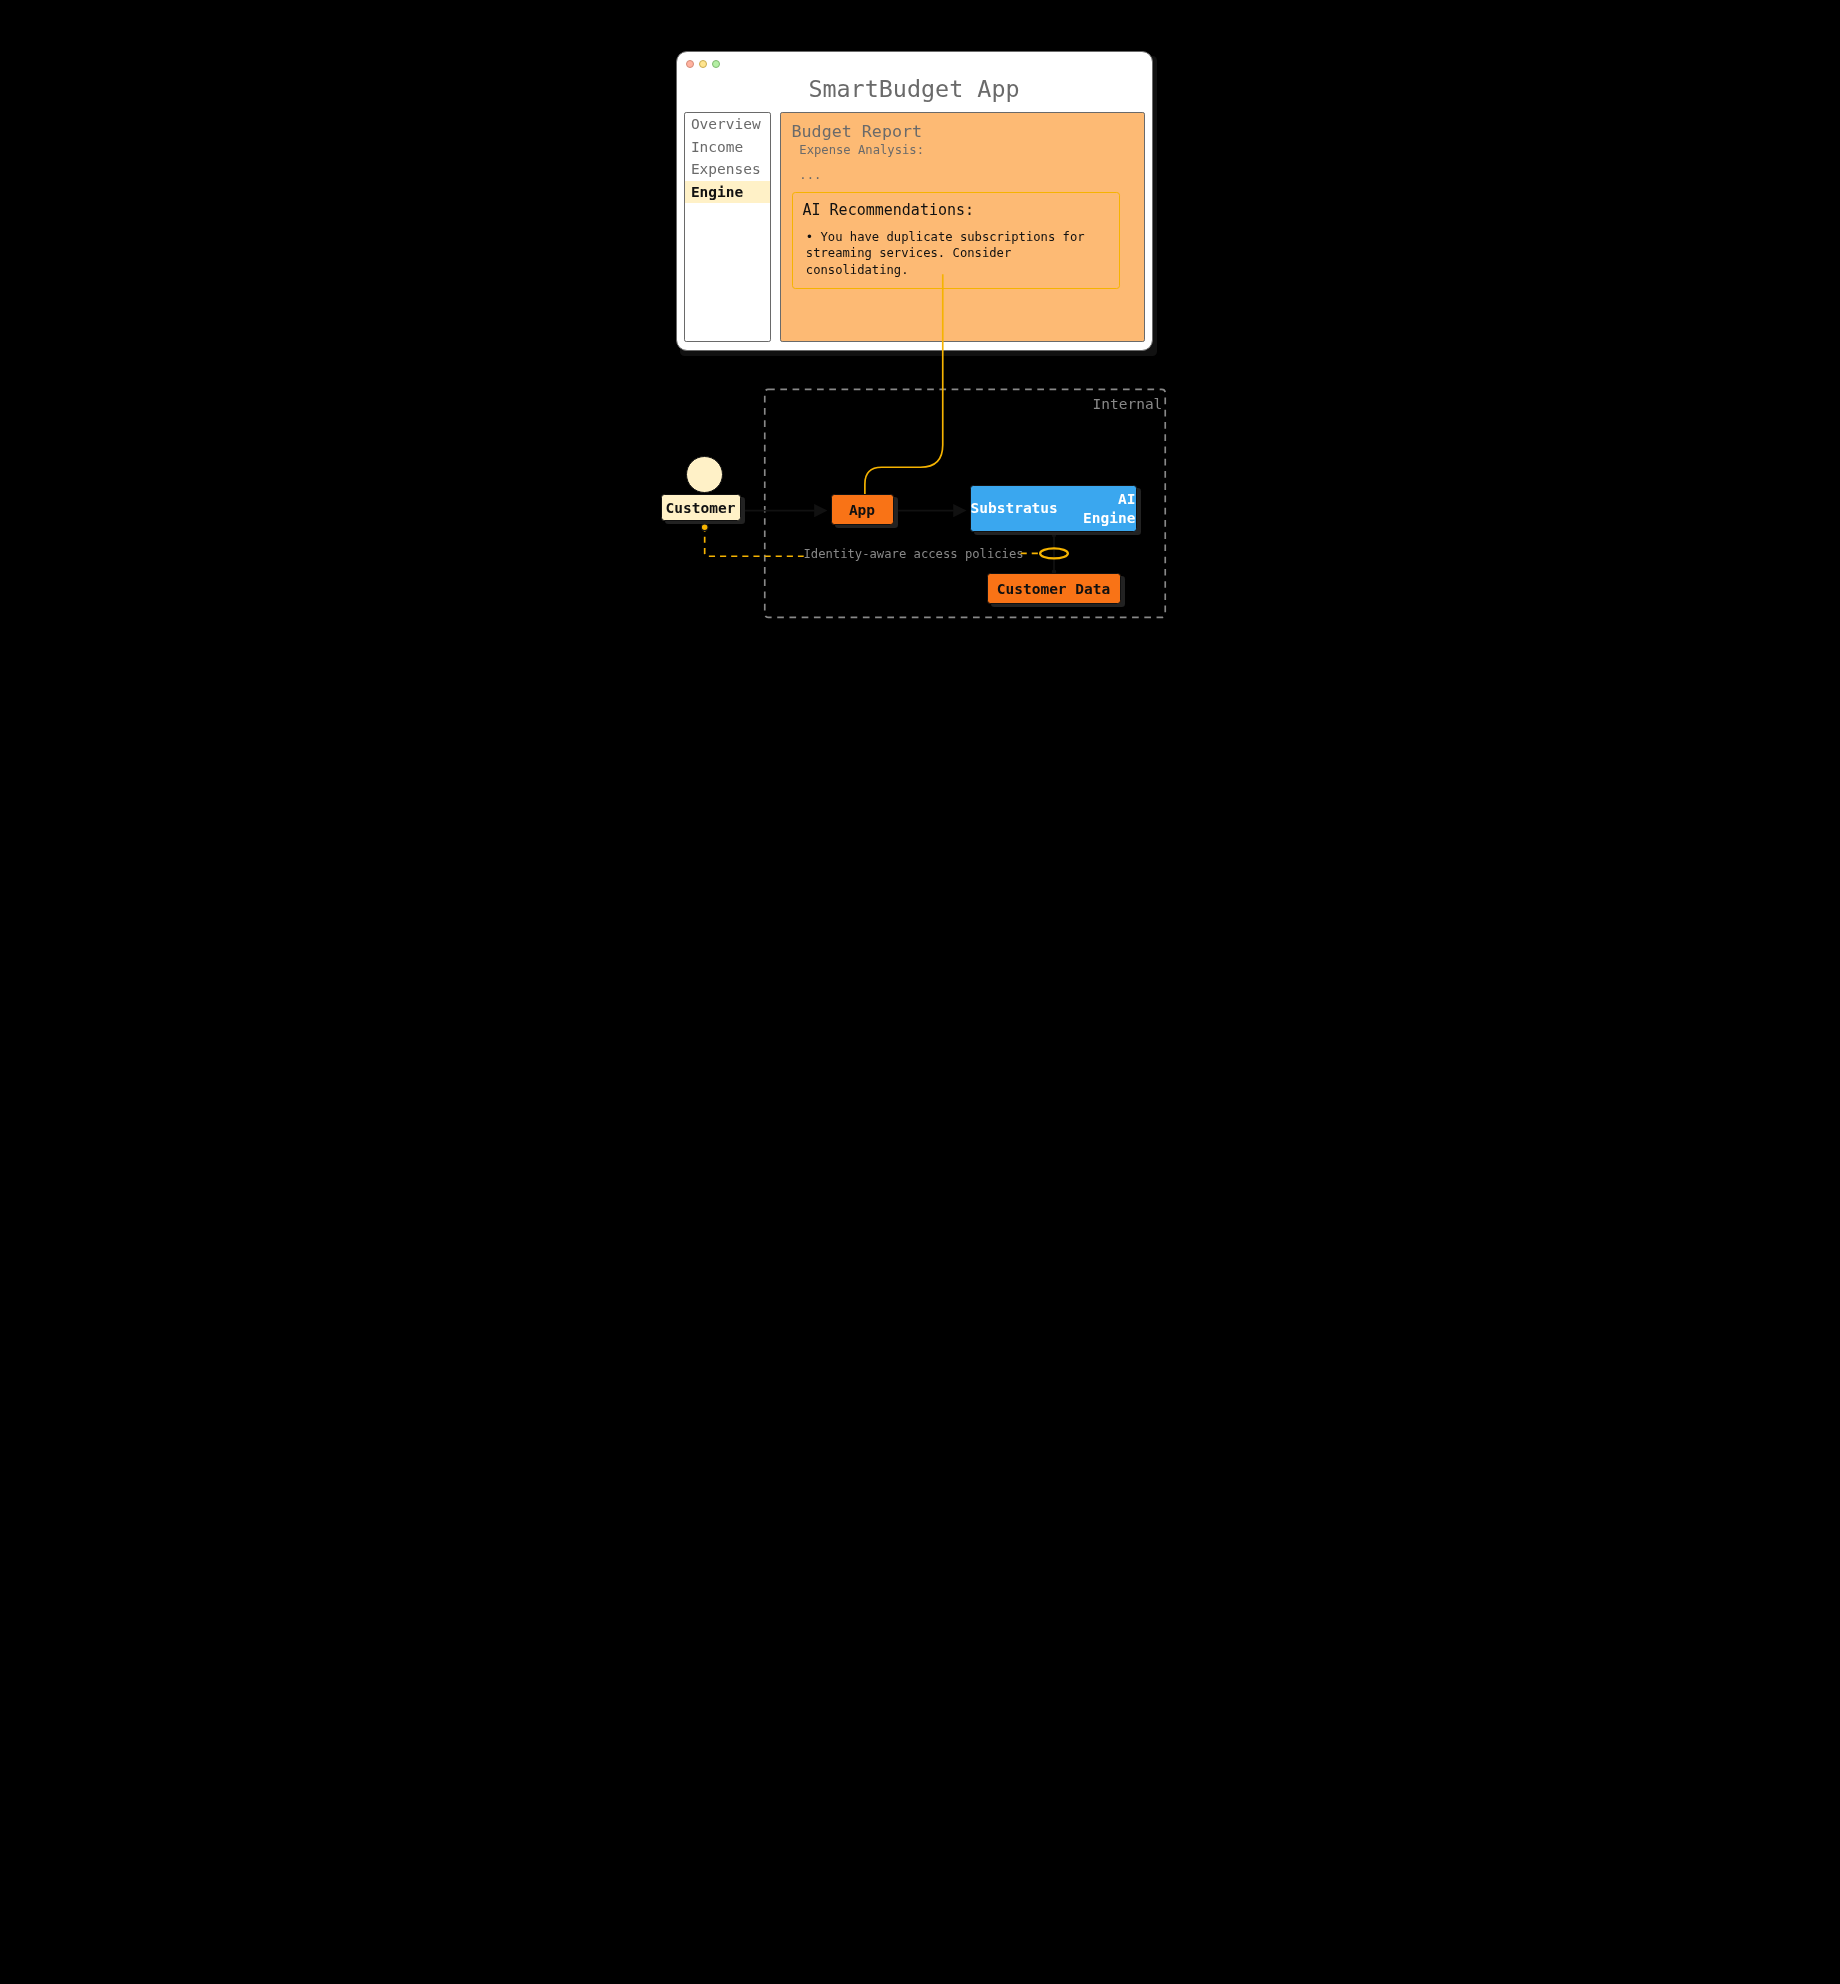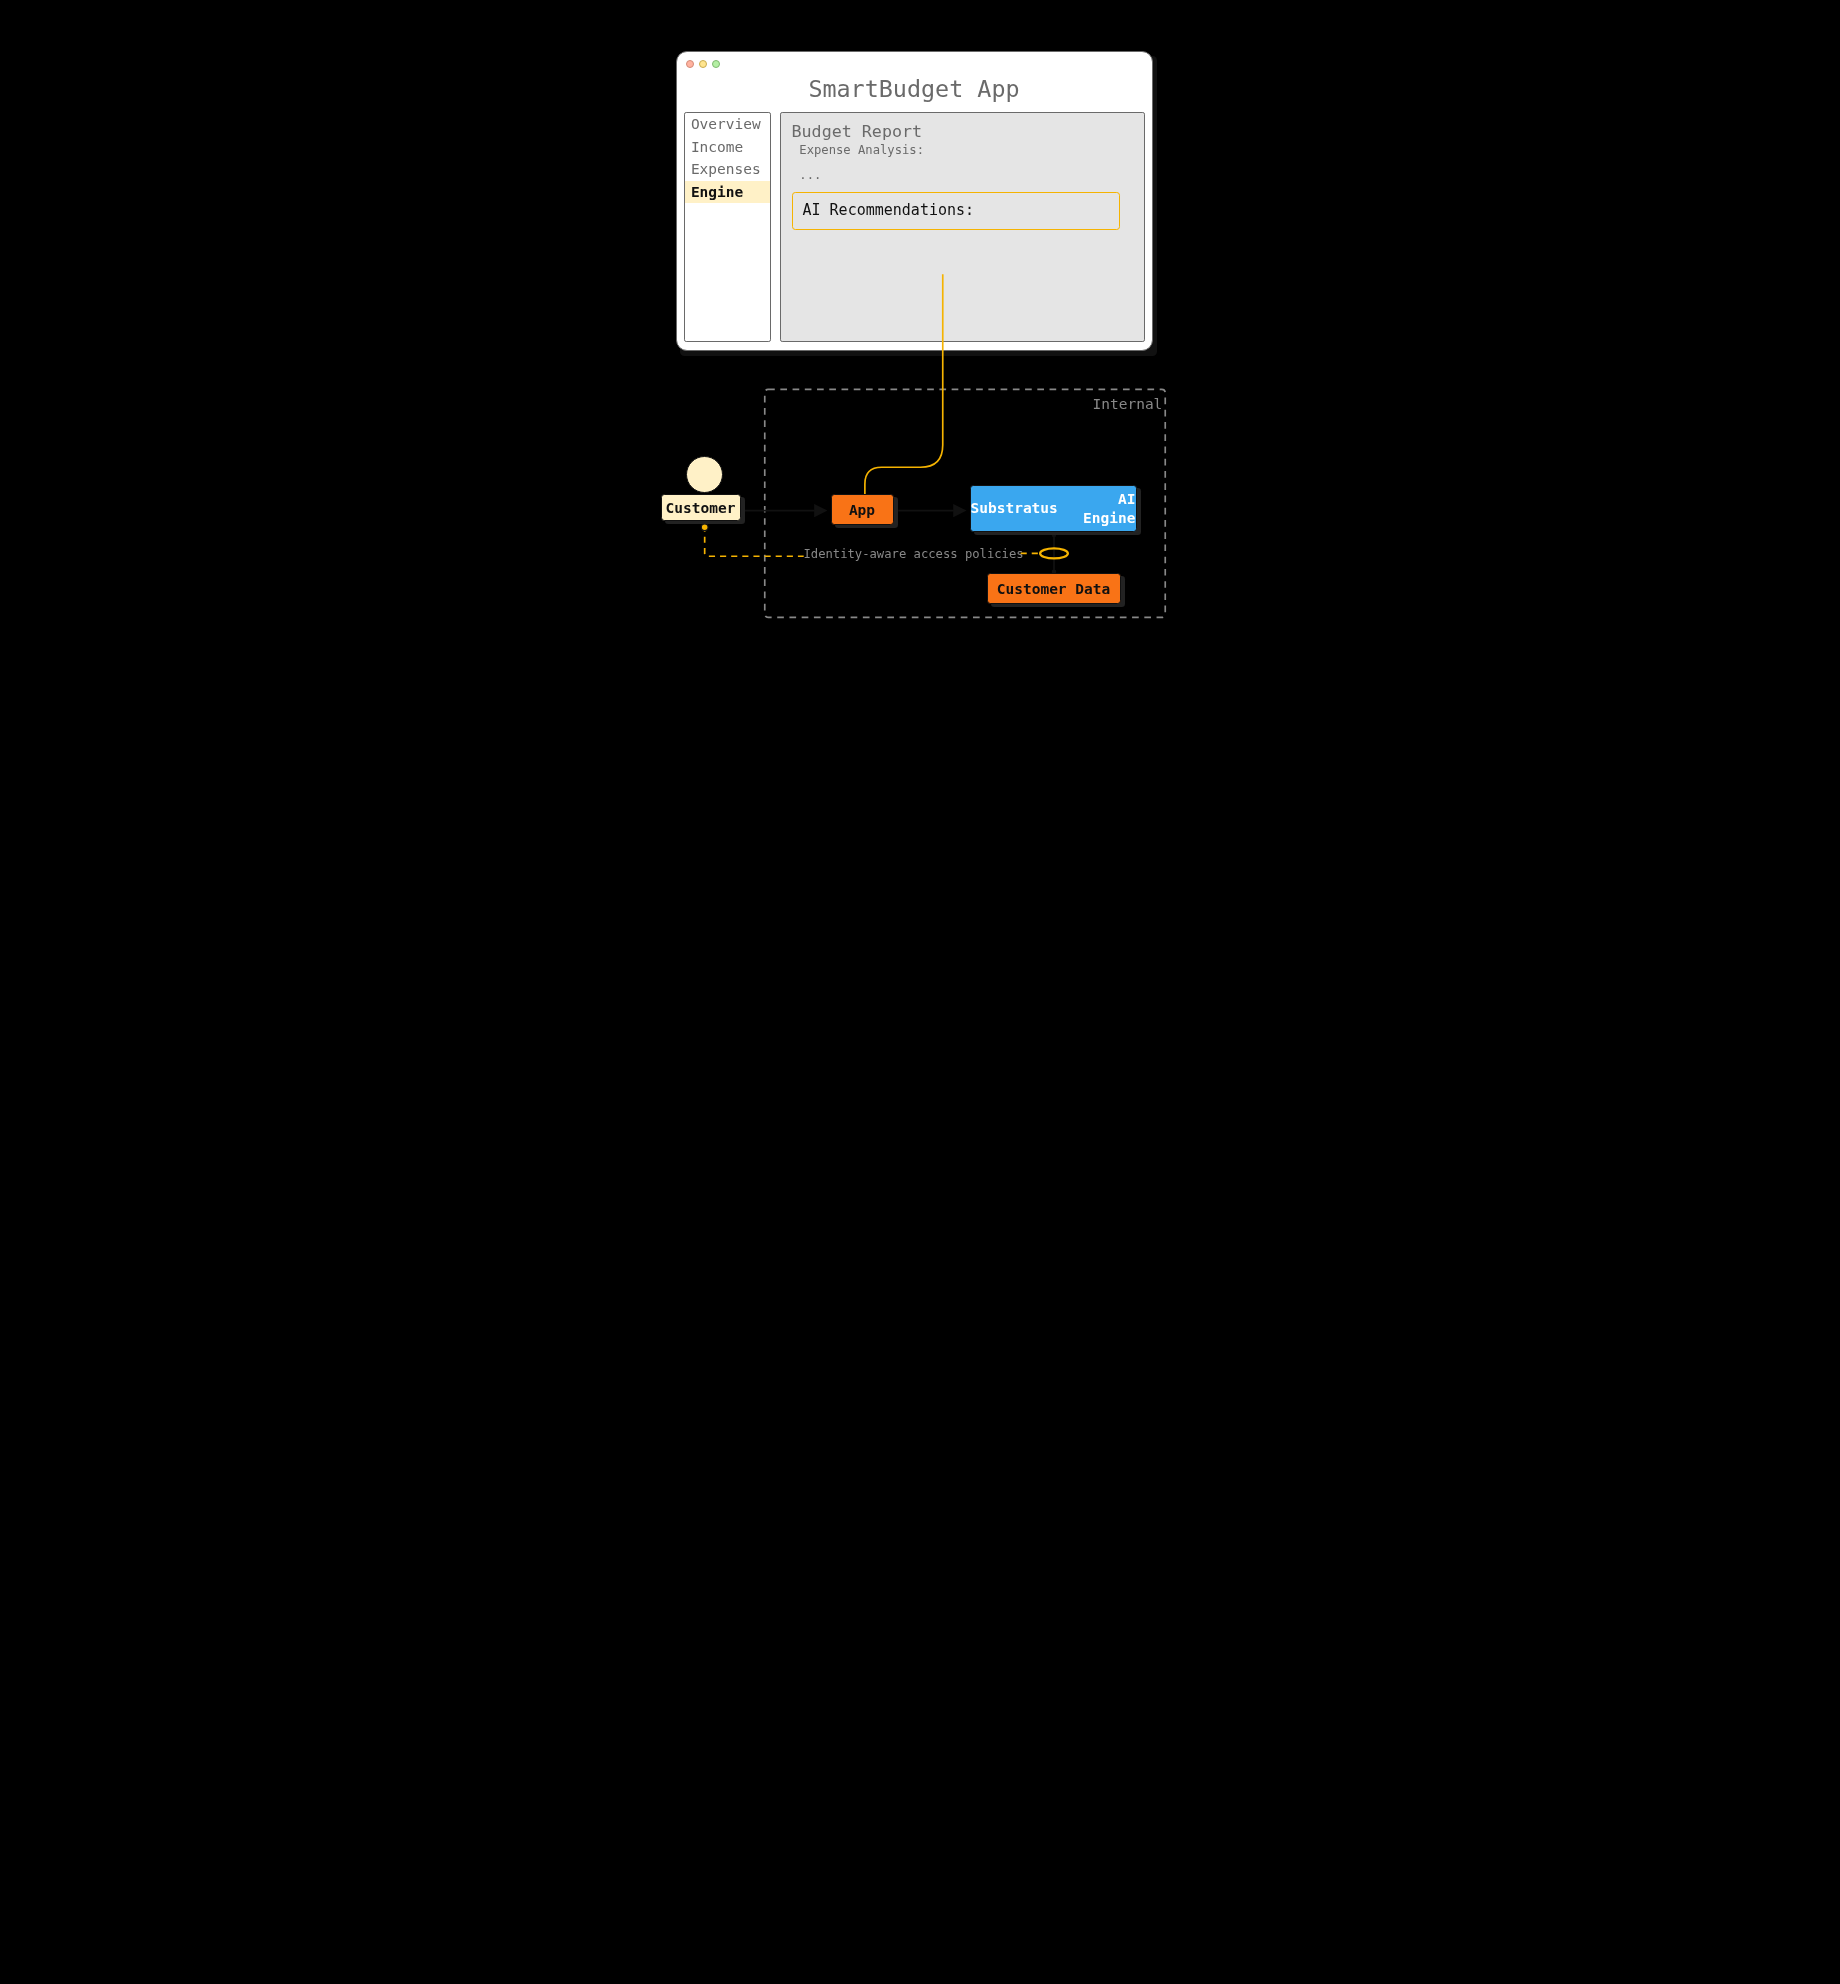--- a/index.html
+++ b/index.html
@@ -92,21 +92,21 @@
   }
 
   .main-panel {
     position: absolute;
     left: 103px;
     top: 60px;
     width: 365px;
     height: 230px;
     border: 1.1px solid #6a6a6a;
     border-radius: 2.2px;
-    background: #e5e5e5;
+    background: #fdba74;
     padding: 7.8px 11px;
   }
   .panel-title {
     font-size: 16.7px;
     color: #6a6a6a;
   }
   .panel-sub {
     font-size: 12.2px;
     color: #6a6a6a;
     margin-top: 2px;
@@ -200,20 +200,23 @@
       <div class="sidebar-item active">Engine</div>
     </div>
 
     <div class="main-panel">
       <div class="panel-title">Budget Report</div>
       <div class="panel-sub">Expense Analysis:</div>
       <div class="panel-ellipsis">...</div>
 
       <div class="reco-box">
         <div class="reco-title">AI Recommendations:</div>
+        <div class="reco-bullet">
+          <span>• </span><span>You have duplicate subscriptions for streaming services. Consider consolidating.</span>
+        </div>
       </div>
     </div>
   </div>
 
   <svg class="diagram-layer" viewBox="0 0 1080 1165">
     <defs>
       <marker id="arrow" viewBox="0 0 10 10" refX="8" refY="5" markerWidth="8" markerHeight="8" orient="auto-start-reverse">
         <path d="M 0 0 L 10 5 L 0 10 z" fill="#111"></path>
       </marker>
     </defs>

